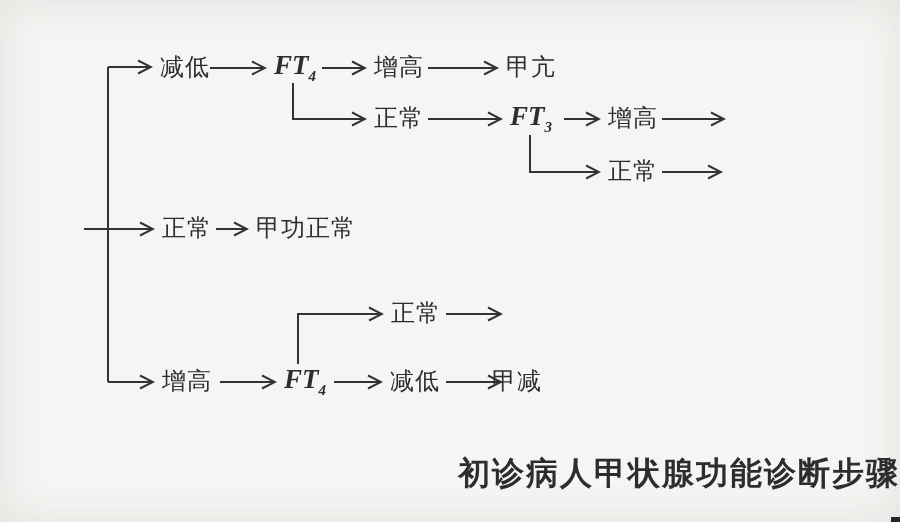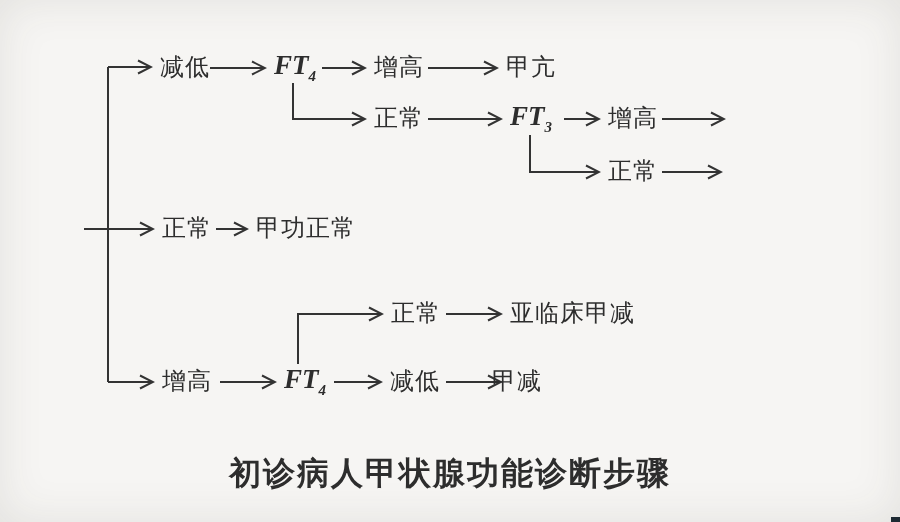--- a/index.html
+++ b/index.html
@@ -20,21 +20,21 @@
     letter-spacing:1px;
     white-space:nowrap;
     font-weight:400;
   }
   .latin{font-size:27px;letter-spacing:0;font-weight:600;font-style:italic;}
   .latin .sub{font-size:15px;font-weight:600;}
   .cjk-after{font-size:24px;}
   .title{
     position:absolute;
     left:0;right:0;top:452px;
-    text-align:center;
+    text-align:right;
     font-size:32px;
     font-weight:bold;
     letter-spacing:2px;
   }
   .corner-mark{
     position:absolute;
     right:0;bottom:0;
     width:9px;height:5px;
     background:#1e2a33;
   }
@@ -93,21 +93,20 @@
     <span>FT</span><sub class="sub">3</sub>
   </div>
   <div class="node" style="left:608px;top:119px">增高</div>
 
   <div class="node" style="left:608px;top:172px">正常</div>
 
   <div class="node" style="left:162px;top:229px">正常</div>
   <div class="node" style="left:256px;top:229px">甲功正常</div>
 
   <div class="node" style="left:391px;top:314px">正常</div>
-  <div class="node" style="left:510px;top:314px">亚临床甲减</div>
 
   <div class="node" style="left:162px;top:382px">增高</div>
   <div class="node latin" style="left:284px;top:382px">
     <span>FT</span><sub class="sub">4</sub>
   </div>
   <div class="node" style="left:390px;top:382px">减低</div>
   <div class="node" style="left:492px;top:382px">甲减</div>
 
   <div class="title">初诊病人甲状腺功能诊断步骤</div>
 

